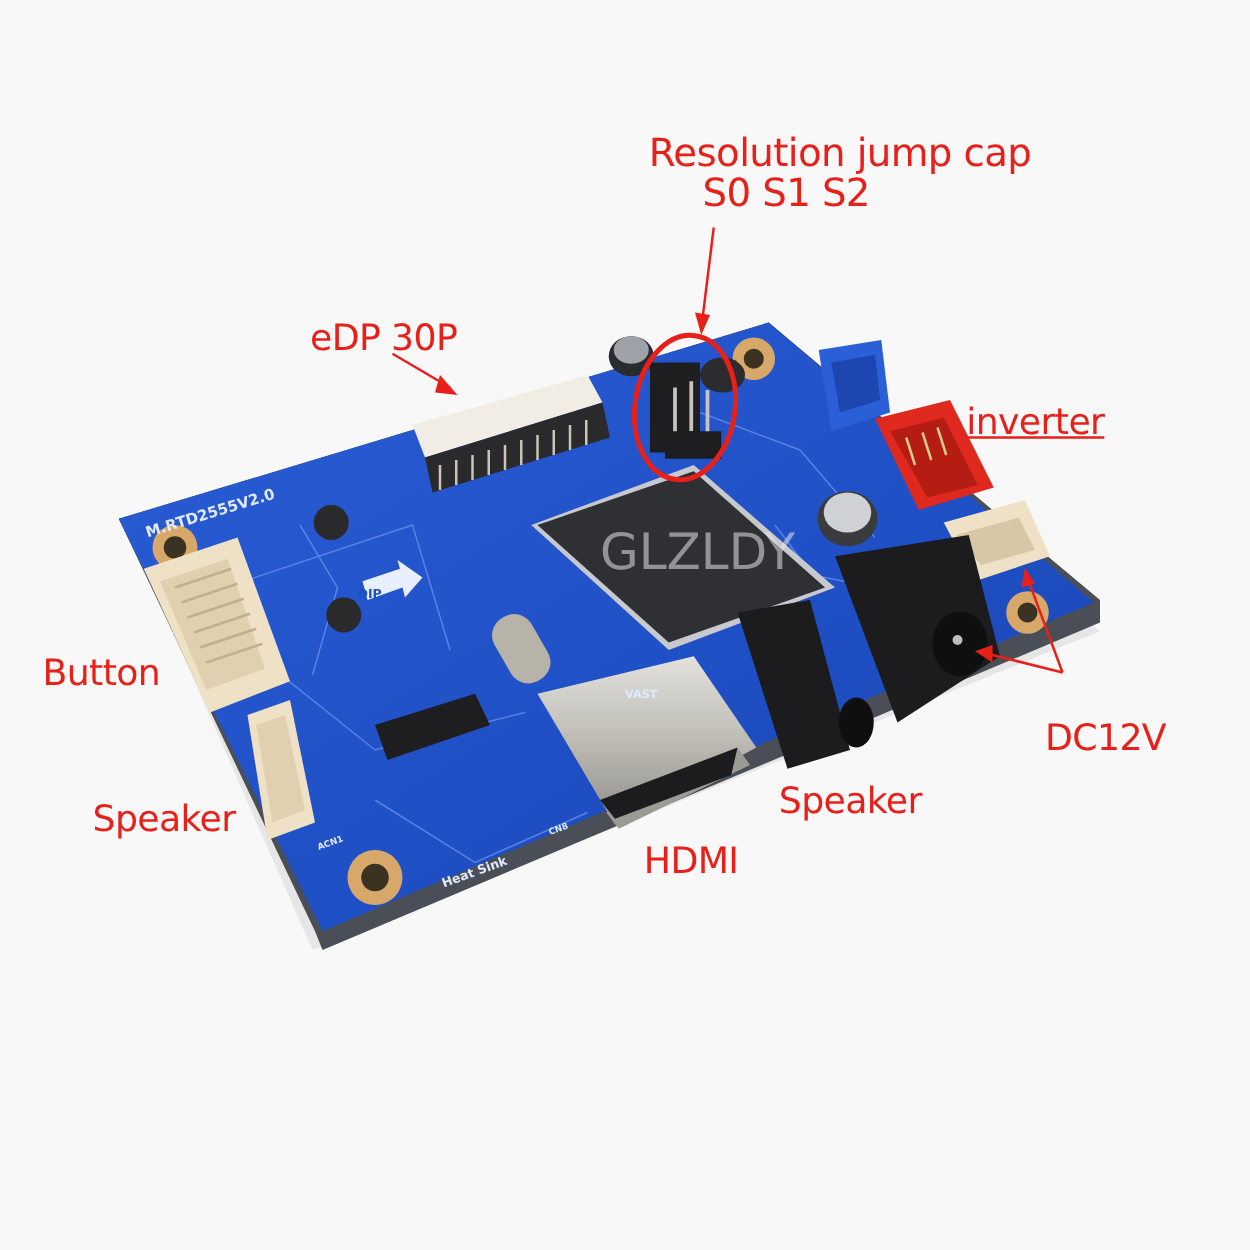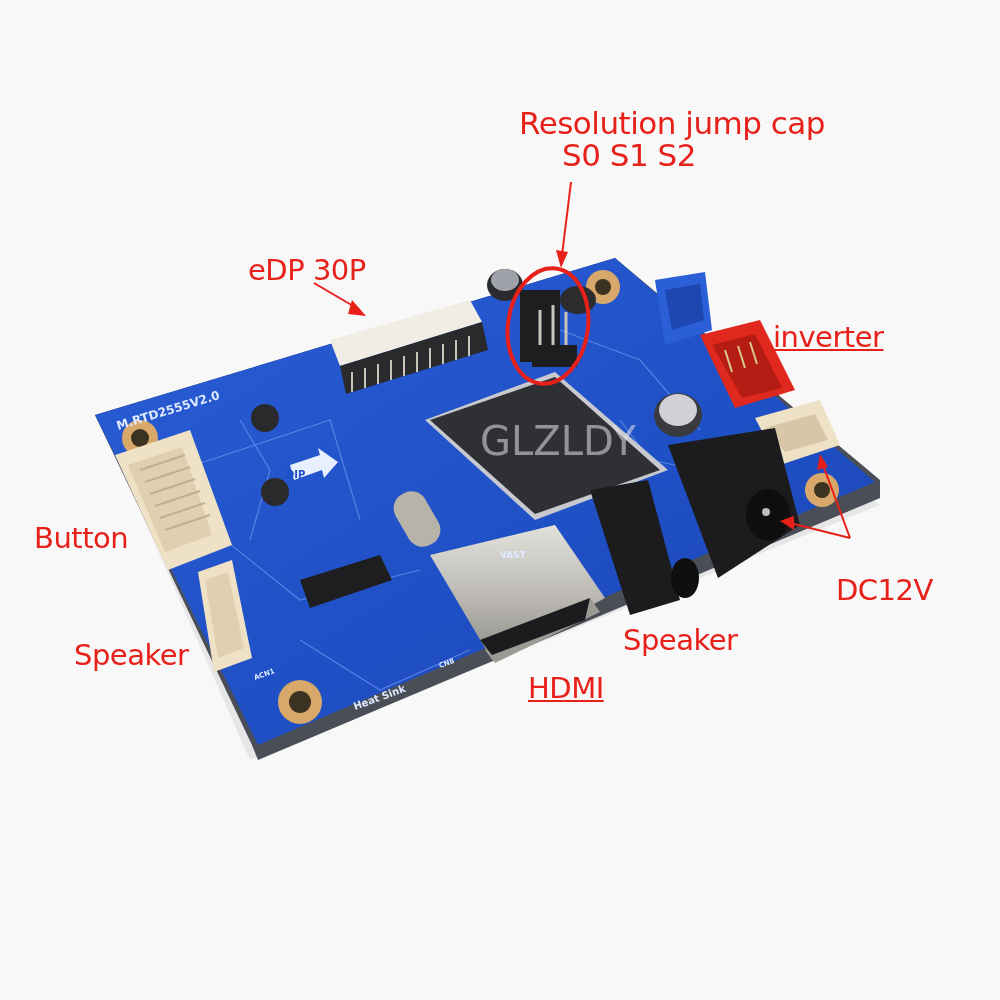--- a/index.html
+++ b/index.html
@@ -195,14 +195,14 @@
   </g>
 </svg>
 
 <div class="label big" style="left:519px; top:108px;">Resolution jump cap</div>
 <div class="label big" style="left:530px; top:140px;margin-left:32px;">S0 S1 S2</div>
 <div class="label" style="left:248px; top:256px;">eDP 30P</div>
 <div class="label" style="left:773px; top:323px;text-decoration:underline;">inverter</div>
 <div class="label" style="left:34px; top:524px;">Button</div>
 <div class="label" style="left:74px; top:641px;">Speaker</div>
 <div class="label" style="left:623px; top:626px;">Speaker</div>
-<div class="label" style="left:528px; top:674px;text-decoration:underline;">HDMI</div>
+<div class="label" style="left:515px; top:674px;">HDMI</div>
 <div class="label" style="left:836px; top:576px;">DC12V</div>
 
 </body></html>

